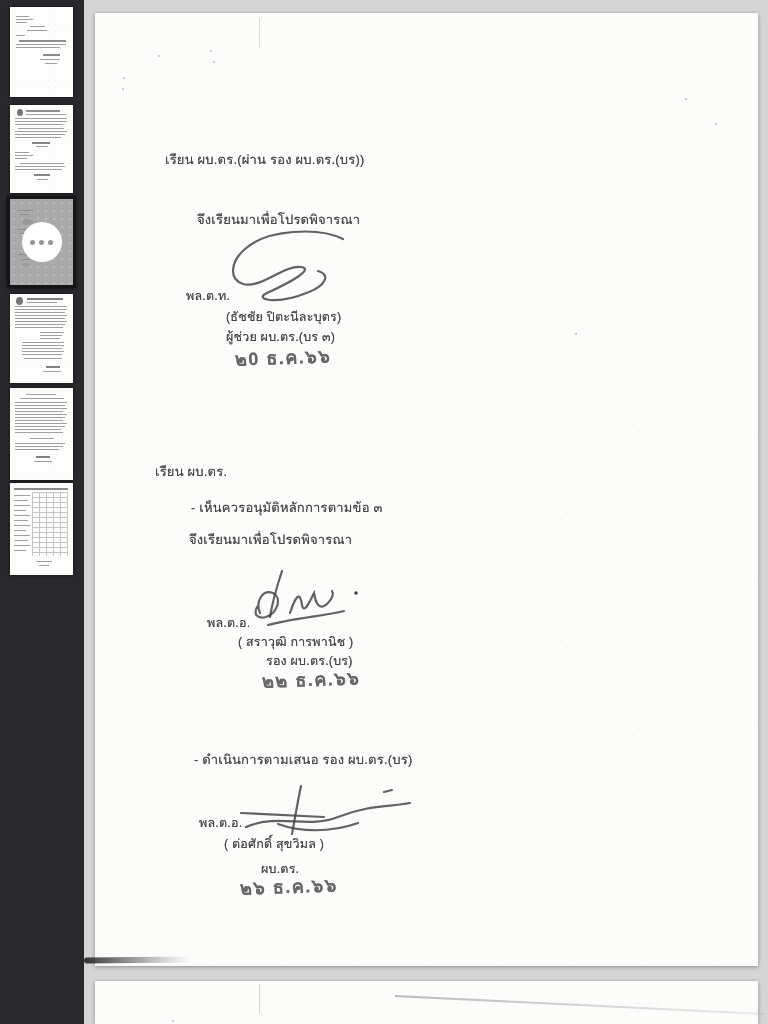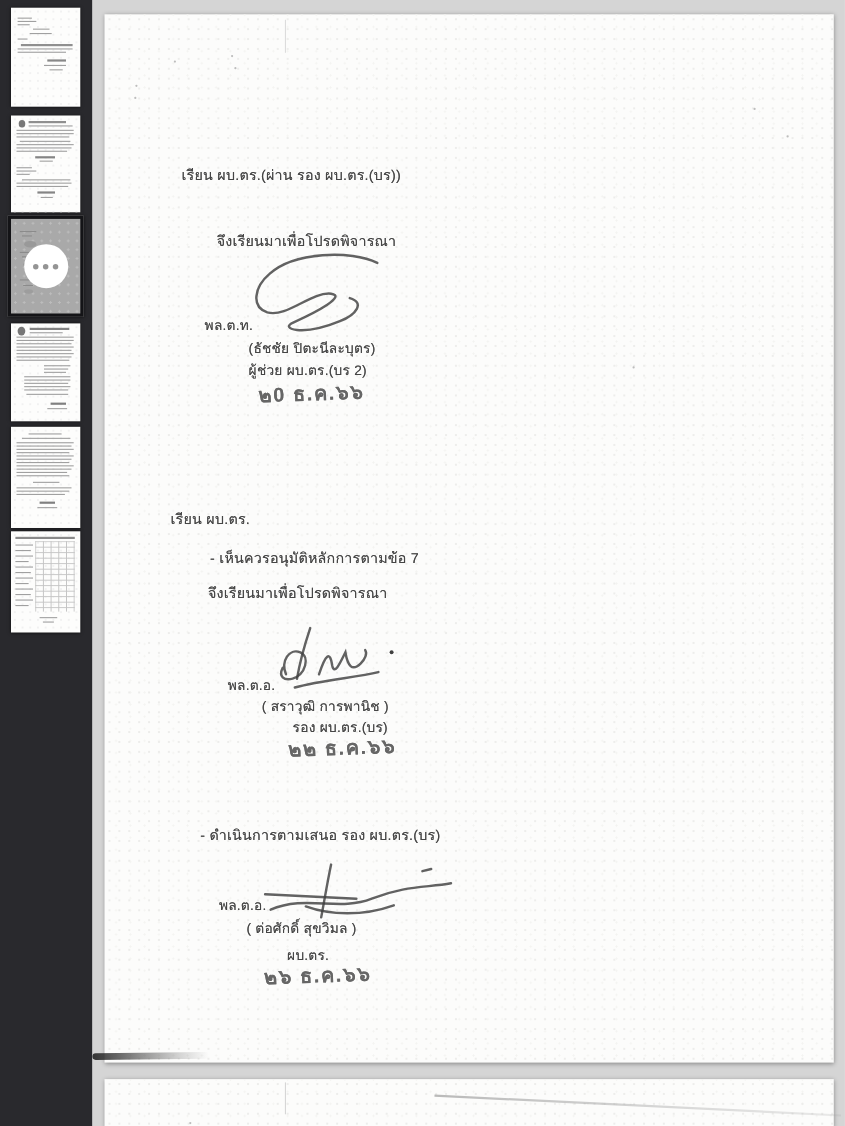--- a/index.html
+++ b/index.html
@@ -210,39 +210,39 @@
 <main id="viewer">
   <section class="page" id="page3">
 
     <div class="line" style="left:70px;top:136px">เรียน ผบ.ตร.(ผ่าน รอง ผบ.ตร.(บร))</div>
     <div class="line" style="left:102px;top:196px">จึงเรียนมาเพื่อโปรดพิจารณา</div>
     <svg class="sig" style="left:128px;top:214px" width="124" height="84" viewBox="0 0 124 84">
       <path d="M120,12 C96,0 44,2 22,22 C8,34 5,52 20,57 C38,62 60,38 78,40 C92,42 66,56 44,66 C30,72 52,79 86,65 C101,59 109,48 95,44"></path>
     </svg>
     <div class="line small" style="left:91px;top:273px">พล.ต.ท.</div>
     <div class="line small" style="left:131px;top:294px">(ธัชชัย ปิตะนีละบุตร)</div>
-    <div class="line small" style="left:131px;top:314px">ผู้ช่วย ผบ.ตร.(บร 2)</div>
+    <div class="line small" style="left:131px;top:314px">ผู้ช่วย ผบ.ตร.(บร ๓)</div>
     <div class="hw" style="left:140px;top:330px">๒0 ธ.ค.๖๖</div>
 
     <div class="line" style="left:60px;top:448px">เรียน ผบ.ตร.</div>
-    <div class="line" style="left:96px;top:484px">- เห็นควรอนุมัติหลักการตามข้อ 7</div>
+    <div class="line" style="left:96px;top:484px">- เห็นควรอนุมัติหลักการตามข้อ ๓</div>
     <div class="line" style="left:94px;top:516px">จึงเรียนมาเพื่อโปรดพิจารณา</div>
     <svg class="sig" style="left:153px;top:548px" width="118" height="78" viewBox="0 0 118 78">
       <path d="M34,10 C28,28 24,44 22,56"></path>
       <path d="M12,52 C7,40 15,28 25,32 C34,36 30,52 18,56 C10,58 5,54 9,46"></path>
       <path d="M42,52 C48,34 52,30 54,44 C56,54 62,40 66,32 C68,44 72,50 80,42 C84,38 86,33 84,30"></path>
       <path d="M20,64 C45,57 76,55 96,50"></path>
       <circle cx="108" cy="32" r="1.8" fill="#404040" stroke="none"></circle>
     </svg>
     <div class="line small" style="left:112px;top:600px">พล.ต.อ.</div>
     <div class="line small" style="left:143px;top:619px">( สราวุฒิ การพานิช )</div>
     <div class="line small" style="left:171px;top:638px">รอง ผบ.ตร.(บร)</div>
     <div class="hw" style="left:167px;top:652px">๒๒ ธ.ค.๖๖</div>
 
-    <div class="line" style="left:87px;top:736px">- ดำเนินการตามเสนอ รอง ผบ.ตร.(บร)</div>
+    <div class="line" style="left:99px;top:736px">- ดำเนินการตามเสนอ รอง ผบ.ตร.(บร)</div>
     <svg class="sig" style="left:143px;top:770px" width="176" height="60" viewBox="0 0 176 60">
       <path d="M3,30 L86,34"></path>
       <path d="M63,3 C60,17 57,35 54,51"></path>
       <path d="M8,44 C40,30 70,46 100,34 C130,22 150,24 172,20"></path>
       <path d="M40,41 C62,49 92,50 120,40"></path>
       <path d="M146,9 l8,-2"></path>
     </svg>
     <div class="line small" style="left:104px;top:800px">พล.ต.อ.</div>
     <div class="line small" style="left:129px;top:821px">( ต่อศักดิ์ สุขวิมล )</div>
     <div class="line small" style="left:166px;top:846px">ผบ.ตร.</div>

